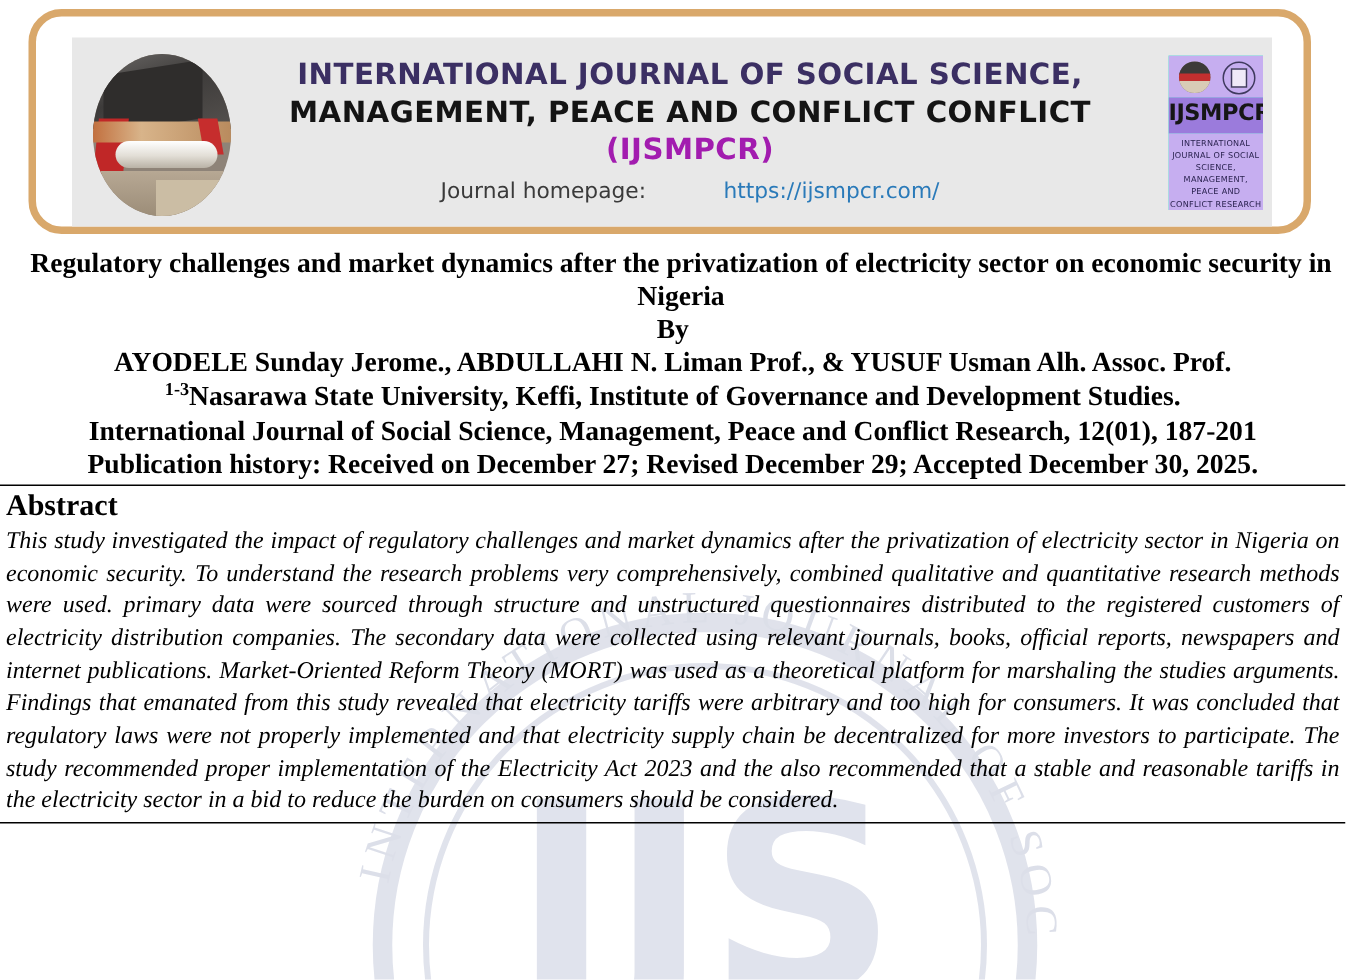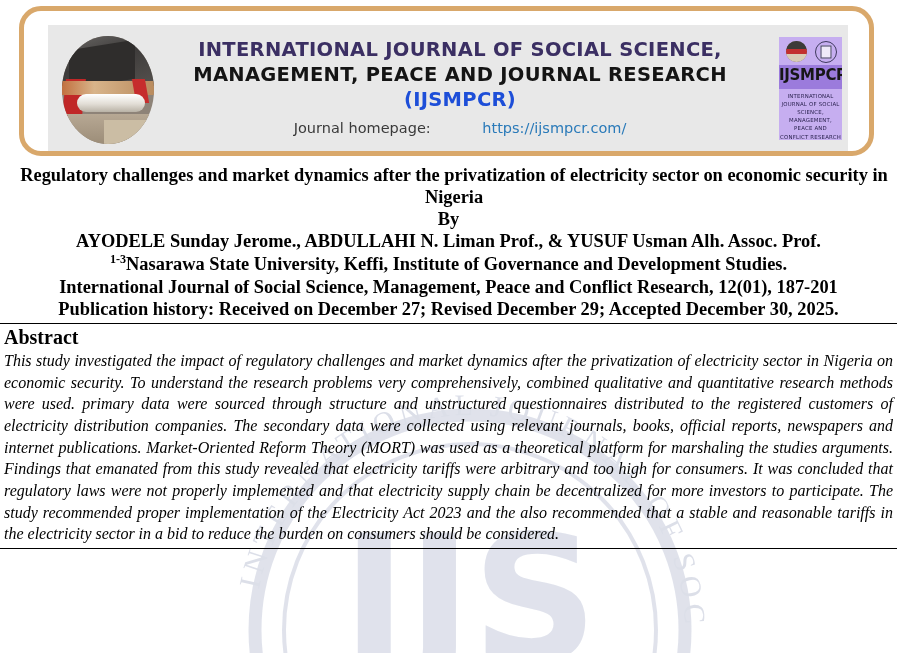--- a/index.html
+++ b/index.html
@@ -93,21 +93,21 @@
   }
   .mast-line1, .mast-line2, .mast-line3 {
     font-family: "DejaVu Sans", "Liberation Sans", sans-serif;
     font-weight: bold;
     font-size: 19.5px;
     letter-spacing: 0.3px;
     line-height: 1.28;
   }
   .mast-line1 { color: #3b2f63; }
   .mast-line2 { color: #141414; }
-  .mast-line3 { color: #1d4ed8; }
+  .mast-line3 { color: #a21caf; }
   .mast-home {
     margin-top: 7px;
     font-family: "DejaVu Sans", "Liberation Sans", sans-serif;
     font-size: 14.5px;
     color: #3a3a3a;
   }
   .mast-home a {
     color: #2a7ab9;
     text-decoration: none;
     margin-left: 47px;
@@ -267,21 +267,21 @@
   <div class="p-ribbon"></div>
   <div class="p-board"></div>
   <div class="p-ribbon2"></div>
   <div class="p-scroll"></div>
   <div class="p-base"></div>
   <div class="p-base2"></div>
 </div>
 
 <div class="mast-text">
   <div class="mast-line1">INTERNATIONAL JOURNAL OF SOCIAL SCIENCE,</div>
-  <div class="mast-line2">MANAGEMENT, PEACE AND JOURNAL RESEARCH</div>
+  <div class="mast-line2">MANAGEMENT, PEACE AND CONFLICT CONFLICT</div>
   <div class="mast-line3">(IJSMPCR)</div>
   <div class="mast-home">
     <span>Journal homepage:</span>
     <a href="#">https://ijsmpcr.com/</a>
   </div>
 </div>
 
 <div class="cover">
   <div class="cover-top"></div>
   <div class="cover-circle">

